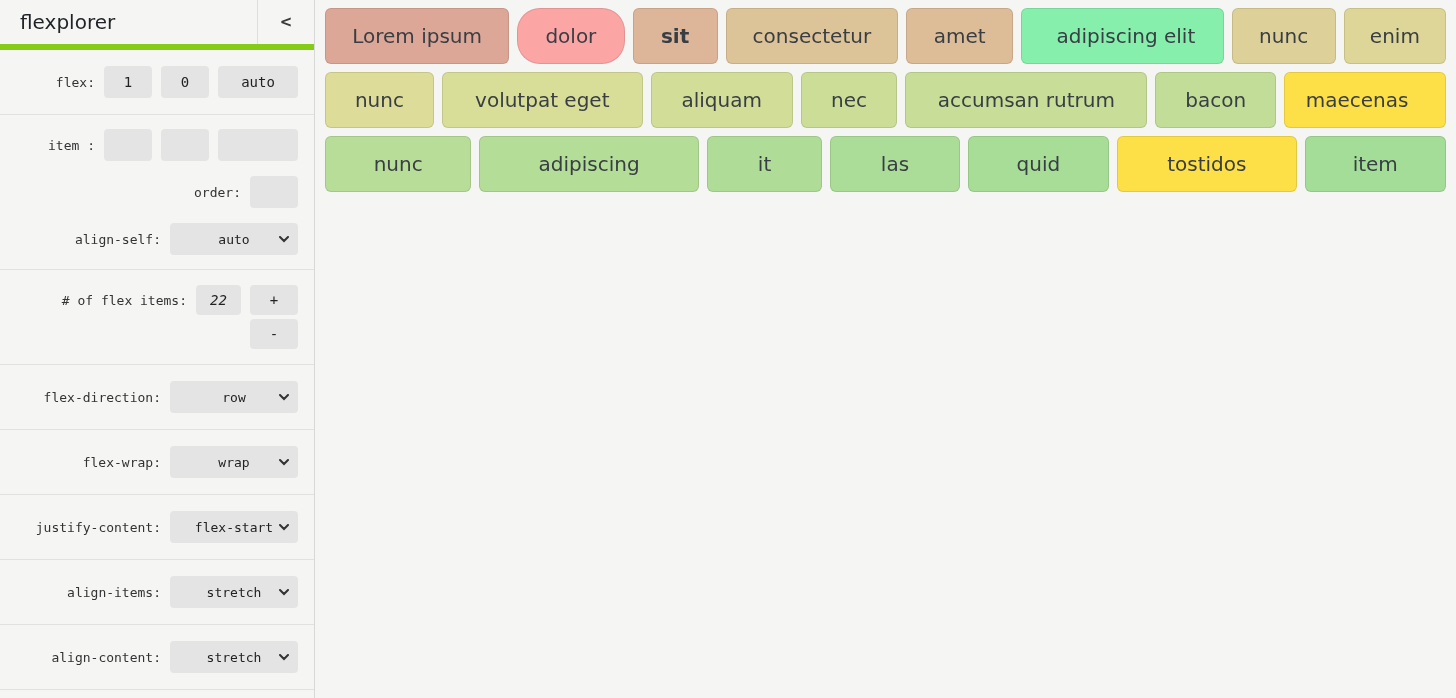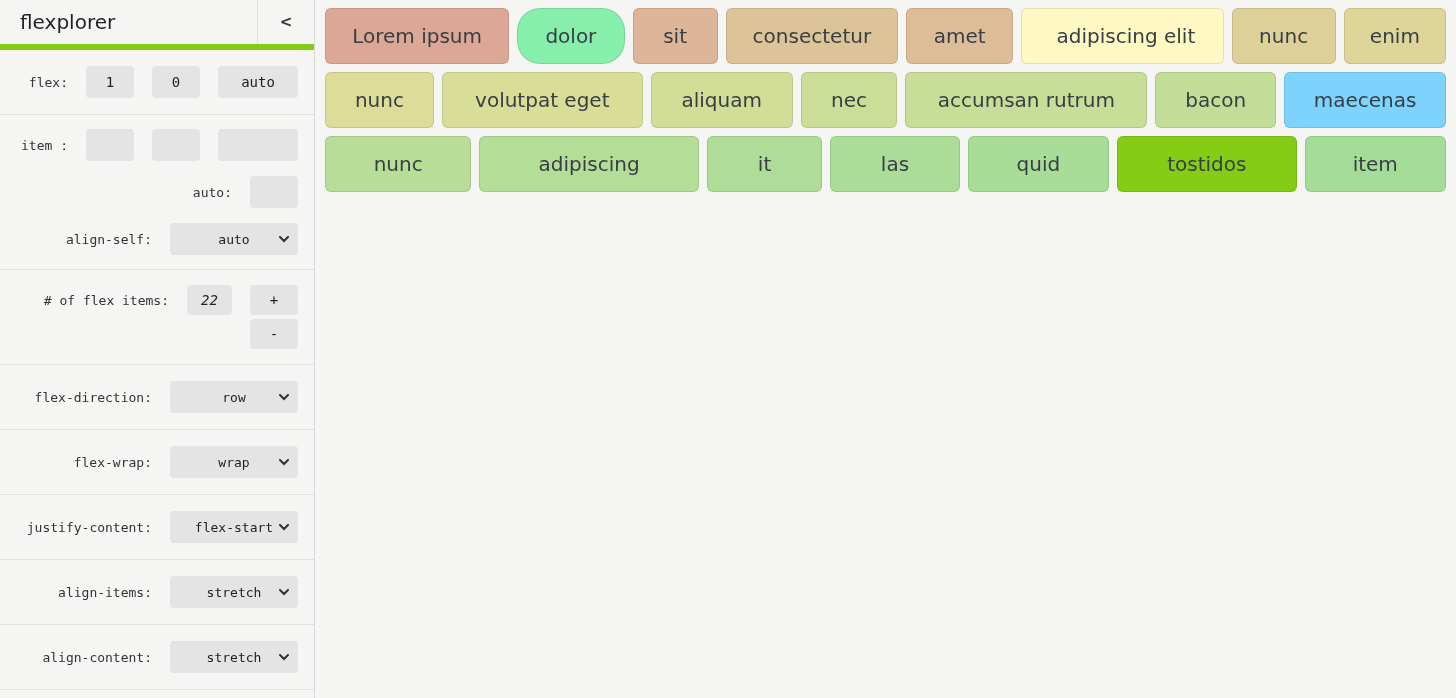--- a/index.html
+++ b/index.html
@@ -36,21 +36,21 @@
     font-size: 15px; font-weight: 700; color: #3a3a3a;
     cursor: pointer;
   }
   .section {
     border-bottom: 1px solid #e1e1e0;
     padding: 16px 16px;
     display: flex; flex-direction: column;
     align-items: flex-end;
   }
   .section.group { padding: 14px 16px; gap: 15px; }
-  .crow { display: flex; align-items: center; justify-content: flex-end; gap: 18px; }
+  .crow { display: flex; align-items: center; justify-content: flex-end; gap: 9px; }
   .lbl { font-size: 13px; color: #333; white-space: pre; }
   .tin {
     height: 32px; width: 48px;
     border: none; border-radius: 4px;
     background: #e4e4e4;
     text-align: center;
     font-family: inherit; font-size: 14px; color: #222;
     outline: none;
   }
   .tin.wide { width: 80px; }
@@ -116,21 +116,21 @@
   </div>
 
   <div class="section group">
     <div class="crow">
       <span class="lbl">item :</span>
       <input class="tin" value="" style="">
       <input class="tin" value="" style="">
       <input class="tin wide" value="" style="">
     </div>
     <div class="crow">
-      <span class="lbl">auto:</span>
+      <span class="lbl">order:</span>
       <input class="tin" value="" style="">
     </div>
     <div class="crow">
       <span class="lbl">align-self:</span>
       <div class="select">
         <span>auto</span>
         <svg class="chev" width="10" height="7" viewBox="0 0 10 7">
             <path d="M1 1l4 4 4-4" stroke="#333" stroke-width="2" fill="none" stroke-linecap="round"></path>
           </svg>
       </div>
@@ -205,34 +205,34 @@
             <path d="M1 1l4 4 4-4" stroke="#333" stroke-width="2" fill="none" stroke-linecap="round"></path>
           </svg>
       </div>
     </div>
   </div>
 
 </div>
 
 <div class="main">
     <div class="flex-item" style="background: rgb(221, 167, 152); flex-basis: 177px;">Lorem ipsum</div>
-    <div class="flex-item" style="background: #86efac; flex-basis: 100px; border-radius: 23px;">dolor</div>
-    <div class="flex-item" style="background: rgb(221, 181, 152); flex-basis: 78px;">sit</div>
+    <div class="flex-item" style="background: #fca5a5; flex-basis: 100px; border-radius: 23px;">dolor</div>
+    <div class="flex-item" style="background: rgb(221, 181, 152); flex-basis: 78px; font-weight: bold;">sit</div>
     <div class="flex-item" style="background: rgb(221, 195, 152); flex-basis: 165px;">consectetur</div>
     <div class="flex-item" style="background: rgb(221, 188, 152); flex-basis: 100px;">amet</div>
-    <div class="flex-item" style="background: #fef9c3; flex-basis: 195px; padding-left: 31px;">adipiscing elit</div>
+    <div class="flex-item" style="background: #86efac; flex-basis: 195px; padding-left: 31px;">adipiscing elit</div>
     <div class="flex-item" style="background: rgb(221, 208, 152); flex-basis: 97px;">nunc</div>
     <div class="flex-item" style="background: rgb(221, 214, 152); flex-basis: 95px;">enim</div>
     <div class="flex-item" style="background: rgb(221, 220, 152); flex-basis: 100px;">nunc</div>
     <div class="flex-item" style="background: rgb(216, 221, 152); flex-basis: 192px;">volutpat eget</div>
     <div class="flex-item" style="background: rgb(210, 221, 152); flex-basis: 133px;">aliquam</div>
     <div class="flex-item" style="background: rgb(204, 221, 152); flex-basis: 88px;">nec</div>
     <div class="flex-item" style="background: rgb(199, 221, 152); flex-basis: 233px;">accumsan rutrum</div>
     <div class="flex-item" style="background: rgb(194, 221, 152); flex-basis: 112px;">bacon</div>
-    <div class="flex-item" style="background: #7dd3fc; flex-basis: 153px;">maecenas</div>
+    <div class="flex-item" style="background: #fde047; flex-basis: 153px; padding-left: 8px;">maecenas</div>
     <div class="flex-item" style="background: rgb(184, 221, 152); flex-basis: 97px;">nunc</div>
     <div class="flex-item" style="background: rgb(180, 221, 152); flex-basis: 170px;">adipiscing</div>
     <div class="flex-item" style="background: rgb(175, 221, 152); flex-basis: 66px;">it</div>
     <div class="flex-item" style="background: rgb(172, 221, 152); flex-basis: 80px;">las</div>
     <div class="flex-item" style="background: rgb(168, 221, 152); flex-basis: 92px;">quid</div>
-    <div class="flex-item" style="background: #84cc16; flex-basis: 130px;">tostidos</div>
+    <div class="flex-item" style="background: #fde047; flex-basis: 130px;">tostidos</div>
     <div class="flex-item" style="background: rgb(164, 221, 152); flex-basis: 92px;">item</div>
   </div>
 
 </body></html>

